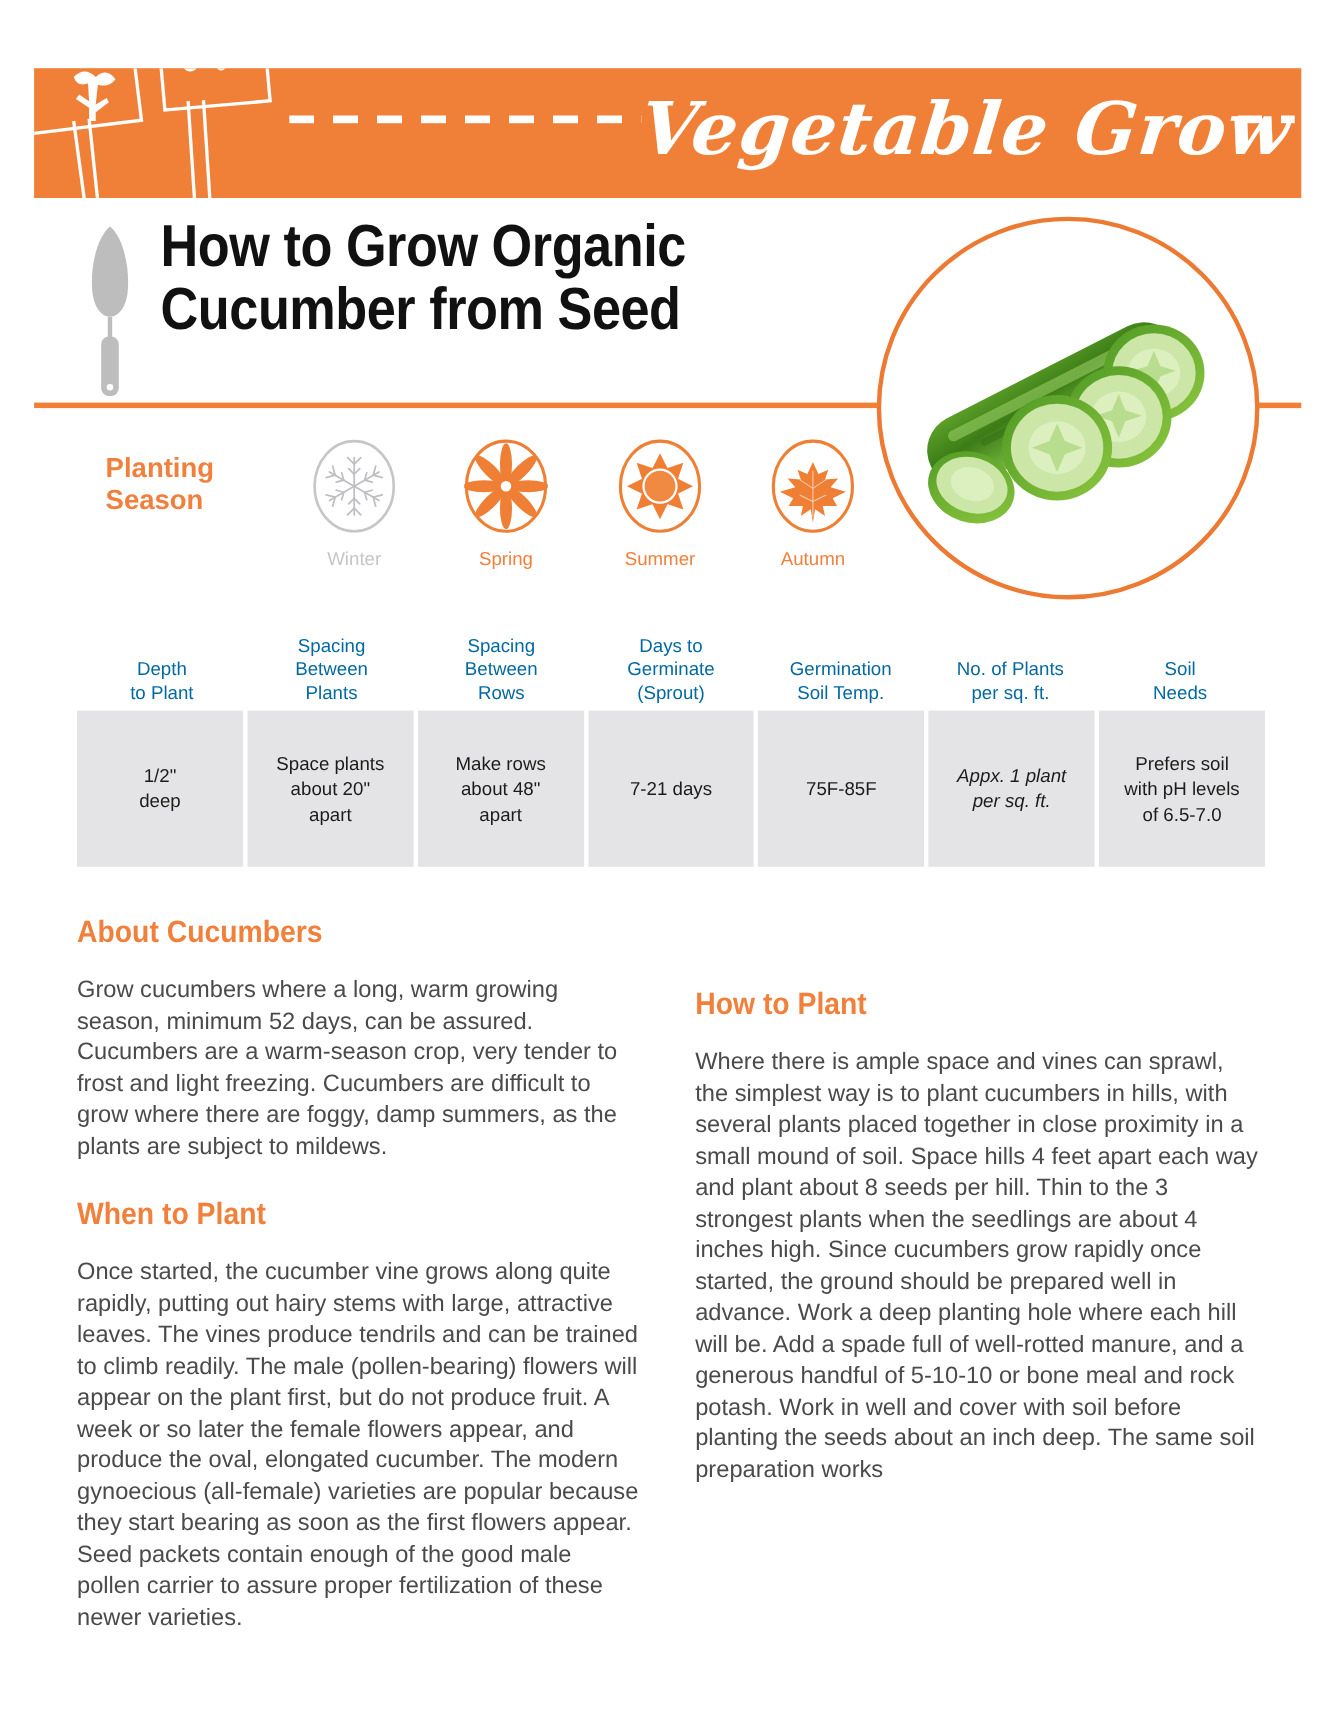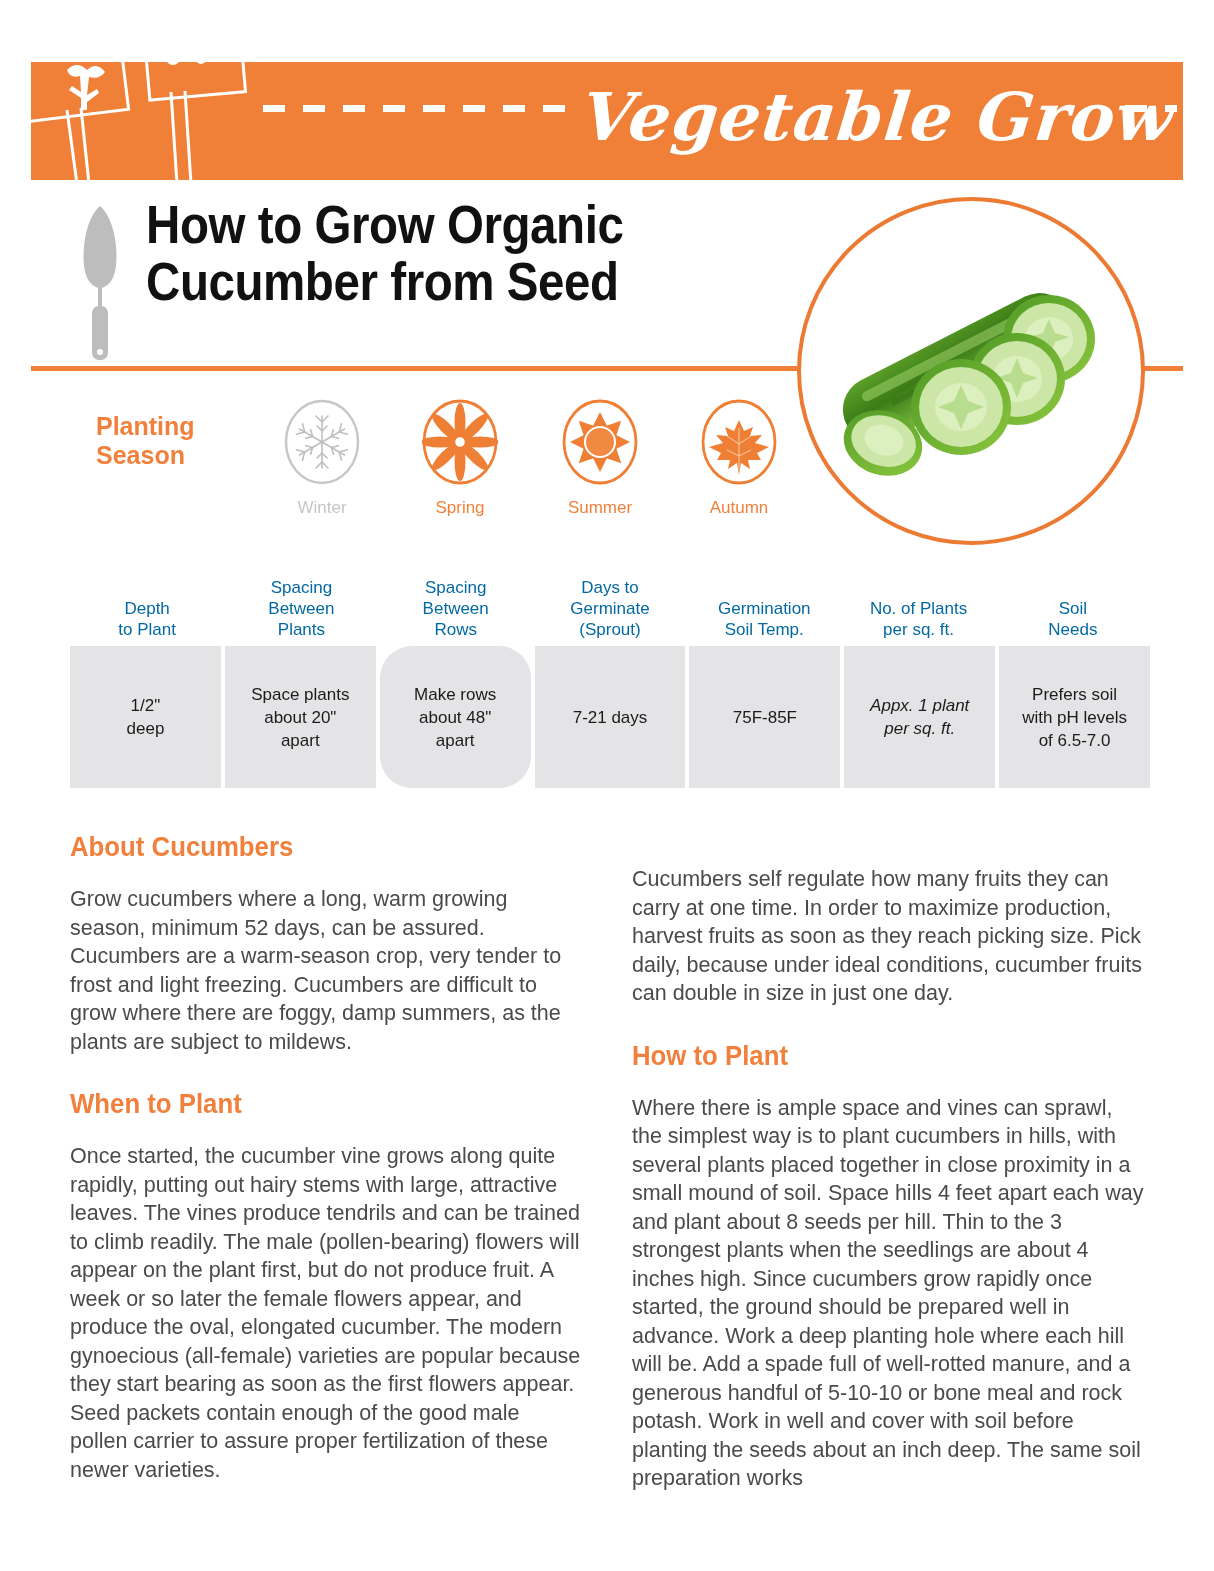--- a/index.html
+++ b/index.html
@@ -354,21 +354,21 @@
 per sq. ft.</div>
     <div style="white-space: pre-line;">Soil
 Needs</div>
   </div>
   <div class="tbl-body">
     <div style="white-space: pre-line;">1/2"
 deep</div>
     <div style="white-space: pre-line;">Space plants
 about 20"
 apart</div>
-    <div style="white-space: pre-line; border-radius: 32px;">Make rows
+    <div style="white-space: pre-line;">Make rows
 about 48"
 apart</div>
     <div style="white-space: pre-line;">7-21 days</div>
     <div style="white-space: pre-line;">75F-85F</div>
     <div style="white-space: pre-line; font-style: italic;">Appx. 1 plant
 per sq. ft.</div>
     <div style="white-space: pre-line;">Prefers soil
 with pH levels
 of 6.5-7.0</div>
   </div>
@@ -376,17 +376,16 @@
 
 <div class="cols">
   <div class="col left">
     <h2 class="sec">About Cucumbers</h2>
     <p class="body">Grow cucumbers where a long, warm growing season, minimum 52 days, can be assured. Cucumbers are a warm-season crop, very tender to frost and light freezing. Cucumbers are difficult to grow where there are foggy, damp summers, as the plants are subject to mildews.</p>
     <h2 class="sec spaced">When to Plant</h2>
     <p class="body">Once started, the cucumber vine grows along quite rapidly, putting out hairy stems with large, attractive leaves. The vines produce tendrils and can be trained to climb readily. The male (pollen-bearing) flowers will appear on the plant first, but do not produce fruit. A week or so later the female flowers appear, and produce the oval, elongated cucumber. The modern gynoecious (all-female) varieties are popular because they start bearing as soon as the first flowers appear. Seed packets contain enough of the good male pollen carrier to assure proper fertilization of these newer varieties.</p>
   </div>
 
   <div class="col right">
-    <p class="body">Cucumbers self regulate how many fruits they can carry at one time. In order to maximize production, harvest fruits as soon as they reach picking size. Pick daily, because under ideal conditions, cucumber fruits can double in size in just one day.</p>
     <h2 class="sec spaced">How to Plant</h2>
     <p class="body">Where there is ample space and vines can sprawl, the simplest way is to plant cucumbers in hills, with several plants placed together in close proximity in a small mound of soil. Space hills 4 feet apart each way and plant about 8 seeds per hill. Thin to the 3 strongest plants when the seedlings are about 4 inches high. Since cucumbers grow rapidly once started, the ground should be prepared well in advance. Work a deep planting hole where each hill will be. Add a spade full of well-rotted manure, and a generous handful of 5-10-10 or bone meal and rock potash. Work in well and cover with soil before planting the seeds about an inch deep. The same soil preparation works</p>
   </div>
 </div>
 
 </body></html>

